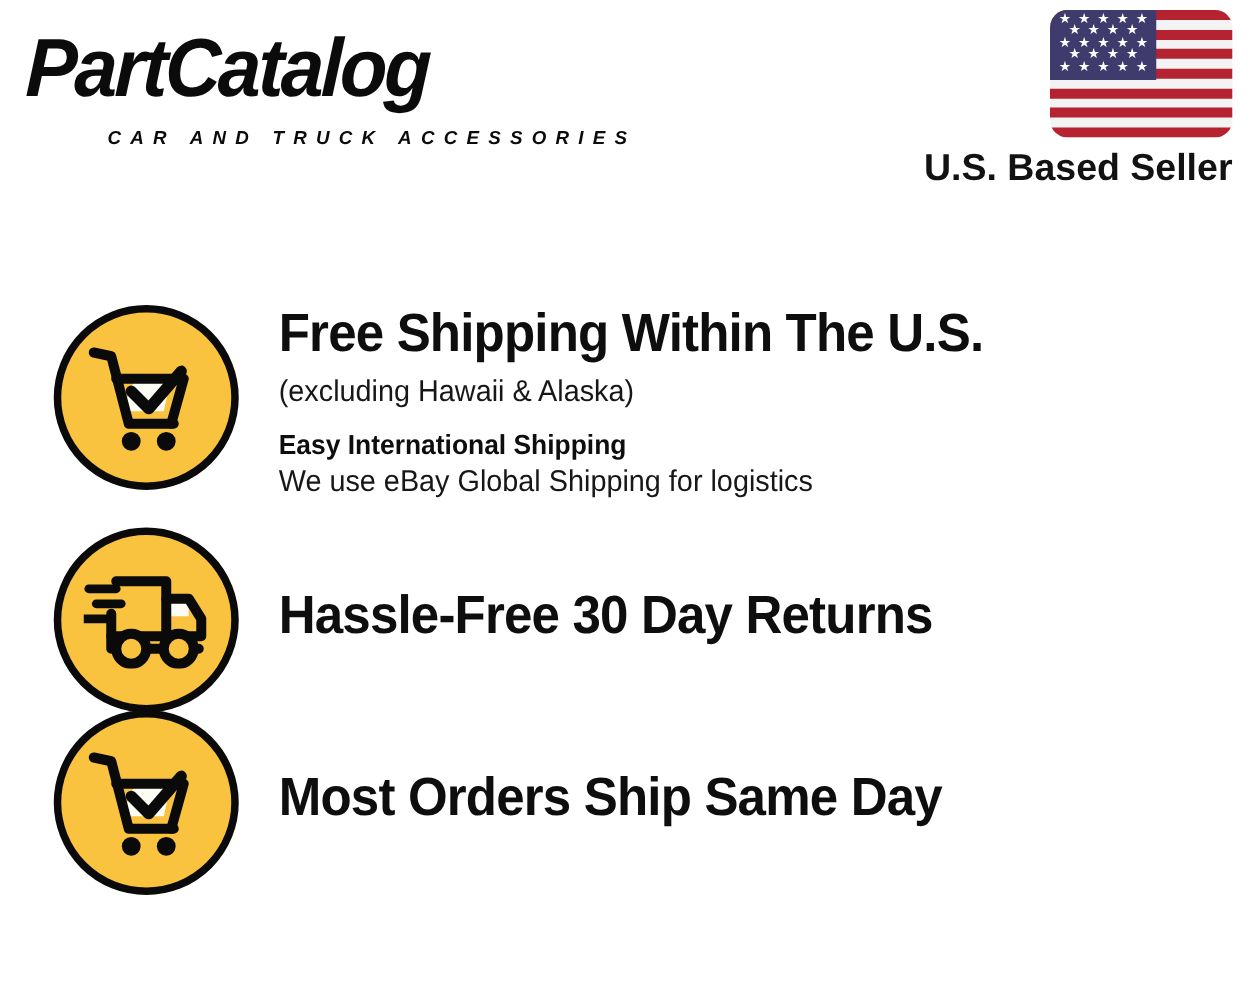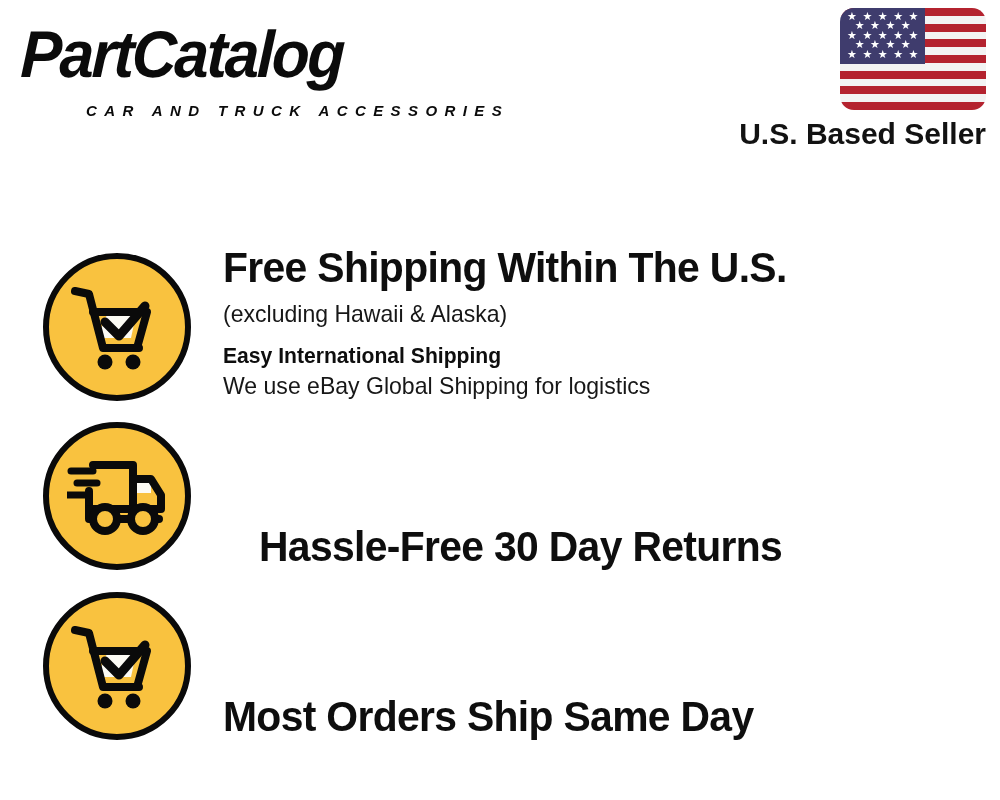--- a/index.html
+++ b/index.html
@@ -101,25 +101,25 @@
     color: #121212;
     white-space: nowrap;
   }
 
   
   .feature-row {
     position: absolute;
     left: 0;
     width: 923px;
     display: flex;
-    align-items: flex-end;
+    align-items: flex-start;
   }
   .row-1 { top: 244px; }
-  .row-2 { top: 422px; gap: 36px; }
-  .row-3 { top: 592px; }
+  .row-2 { top: 422px; }
+  .row-3 { top: 568px; }
 
   .icon-badge {
     position: relative;
     flex: 0 0 auto;
     margin-left: 43px;
     width: 148px;
     height: 148px;
     border-radius: 50%;
     background: #F9C23F;
     border: 6px solid #0a0a0a;

